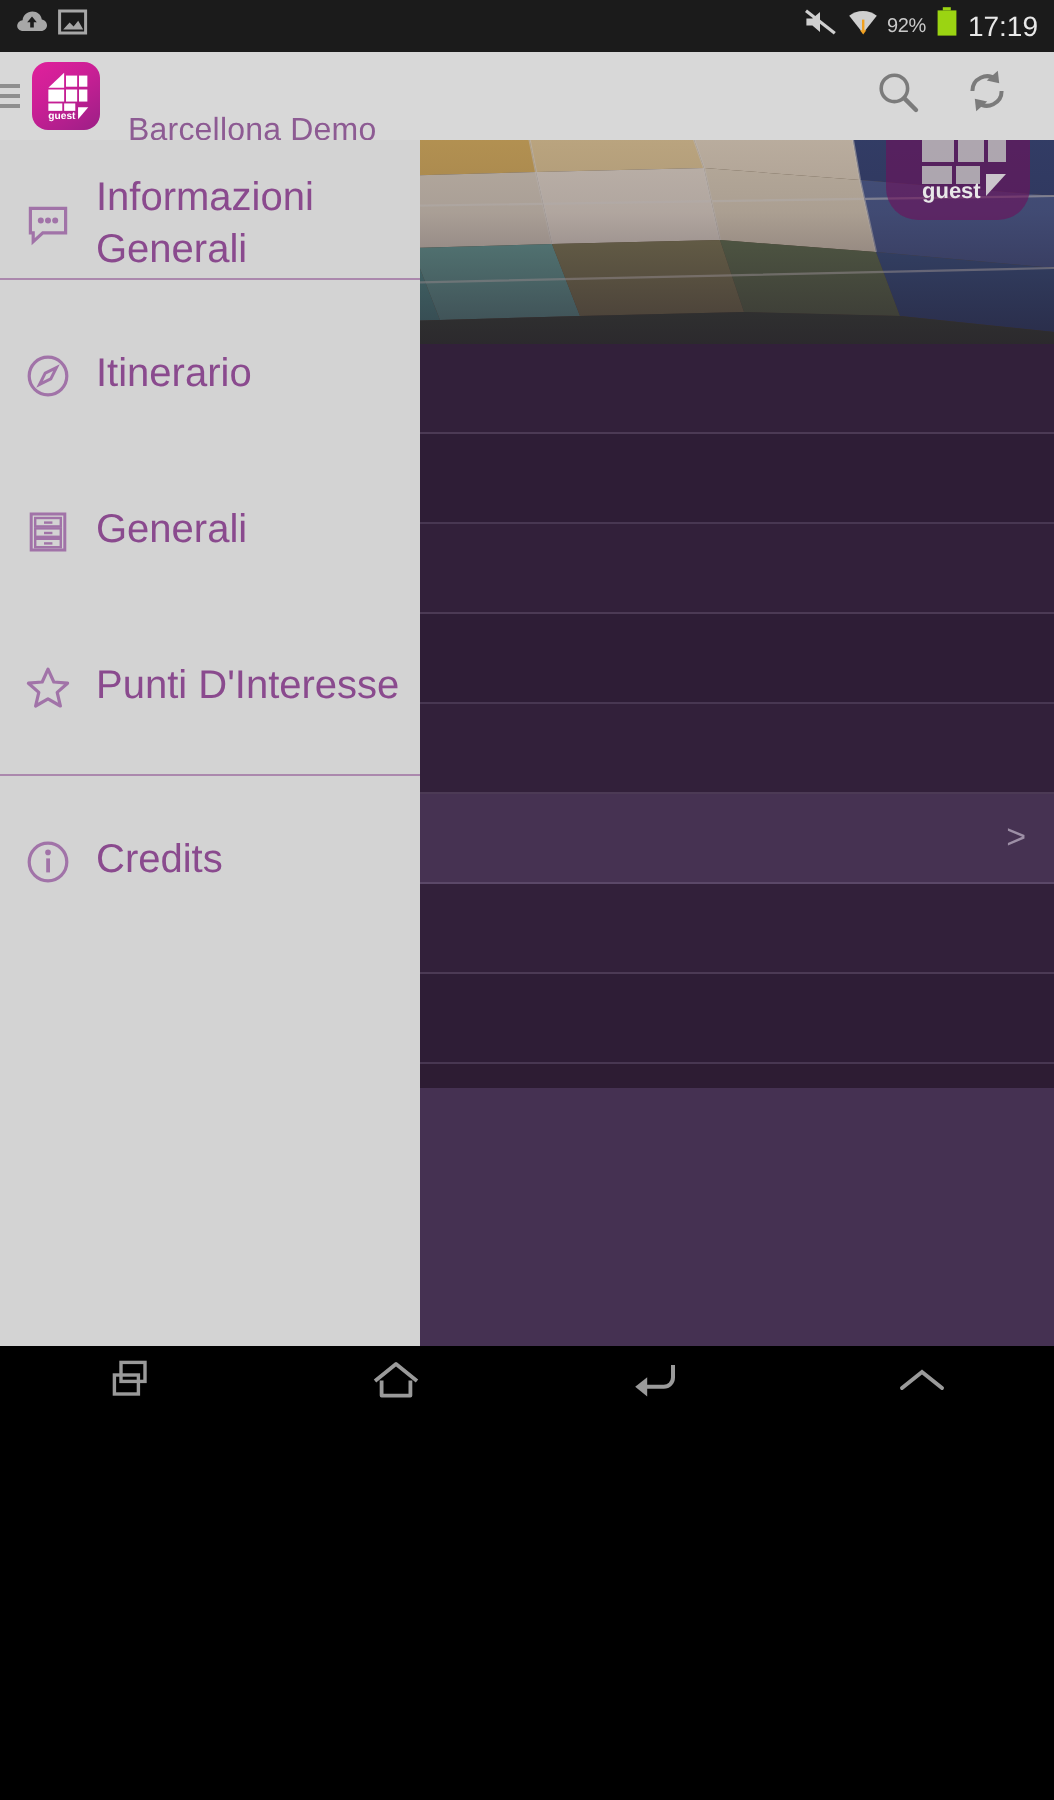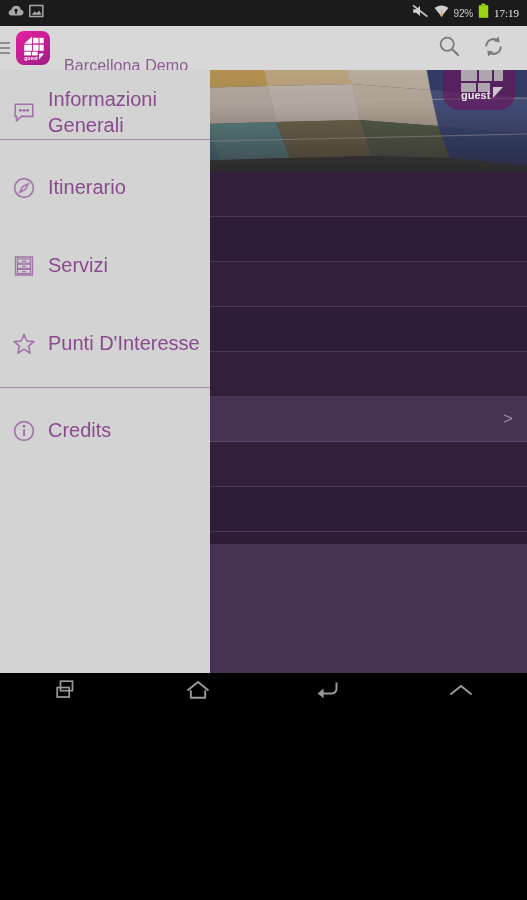--- a/index.html
+++ b/index.html
@@ -12,21 +12,21 @@
 
   
   #statusbar{
     position:absolute; left:0; top:0; width:527px; height:26px;
     background:#1b1b1b; display:flex; align-items:center;
   }
   #status-left{ display:flex; align-items:center; gap:5px; padding-left:8px; }
   #status-right{ margin-left:auto; display:flex; align-items:center; gap:5px; padding-right:8px; }
   .sb-ico{ display:block; }
   #battery-pct{ color:#c9c9c9; font-size:10px; letter-spacing:-0.2px; }
-  #clock{ color:#e8e8e8; font-size:11px; letter-spacing:0px;font-family:Liberation Serif, serif; }
+  #clock{ color:#e8e8e8; font-size:14px; letter-spacing:0px; }
 
   
   #content{
     position:absolute; left:0; top:26px; width:527px; height:840px;
     background:#2d1c33;
   }
   #hero{
     position:absolute; left:0; top:0; width:527px; height:146px;
     overflow:hidden; background:#3a2a18;
   }
@@ -316,21 +316,21 @@
         <svg width="24" height="24" viewBox="0 0 24 24">
           <rect x="3.6" y="3" width="16.8" height="18" fill="none" stroke="#a173a8" stroke-width="1.5"></rect>
           <rect x="5.6" y="5" width="12.8" height="4.2" fill="none" stroke="#a173a8" stroke-width="1.2"></rect>
           <rect x="5.6" y="10.2" width="12.8" height="4.2" fill="none" stroke="#a173a8" stroke-width="1.2"></rect>
           <rect x="5.6" y="15.4" width="12.8" height="4.2" fill="none" stroke="#a173a8" stroke-width="1.2"></rect>
           <rect x="10" y="6.7" width="4.2" height="1.2" fill="#a173a8"></rect>
           <rect x="10" y="11.9" width="4.2" height="1.2" fill="#a173a8"></rect>
           <rect x="10" y="17.1" width="4.2" height="1.2" fill="#a173a8"></rect>
         </svg>
       </span>
-      <span class="di-label">Servizi</span>
+      <span class="di-label">Generali</span>
     </div>
 
     <div class="sp-26"></div>
 
     <div class="drawer-item">
       <span class="di-icon">
         <svg width="24" height="24" viewBox="0 0 24 24">
           <polygon points="12,2.6 14.9,9 21.8,9.6 16.6,14.2 18.2,21 12,17.4 5.8,21 7.4,14.2 2.2,9.6 9.1,9" fill="none" stroke="#a173a8" stroke-width="1.6" stroke-linejoin="round"></polygon>
         </svg>
       </span>

